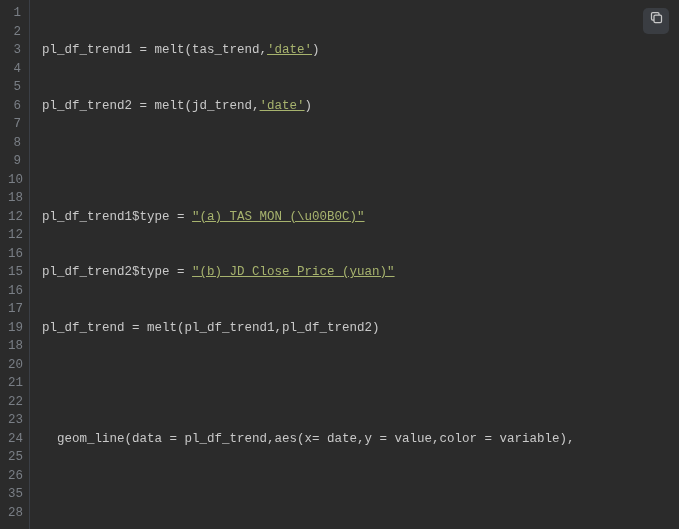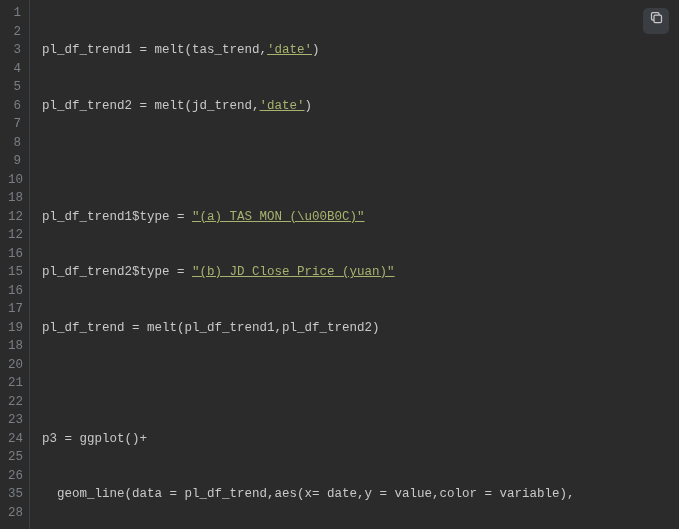--- a/index.html
+++ b/index.html
@@ -88,21 +88,20 @@
     <div>28</div>
   </div>
   <div class="code">
     <div><span>pl_df_trend1 = melt(tas_trend,</span><span class="str">'date'</span><span>)</span></div>
     <div><span>pl_df_trend2 = melt(jd_trend,</span><span class="str">'date'</span><span>)</span></div>
     <div><span></span></div>
     <div><span>pl_df_trend1$type = </span><span class="str">"(a) TAS_MON (\u00B0C)"</span></div>
     <div><span>pl_df_trend2$type = </span><span class="str">"(b) JD Close Price (yuan)"</span></div>
     <div><span>pl_df_trend = melt(pl_df_trend1,pl_df_trend2)</span></div>
     <div><span></span></div>
-    <div><span>p3 = ggplot()+</span></div>
     <div><span>  geom_line(data = pl_df_trend,aes(x= date,y = value,color = variable),</span></div>
     
     
     
     
     
     
     
     
     

